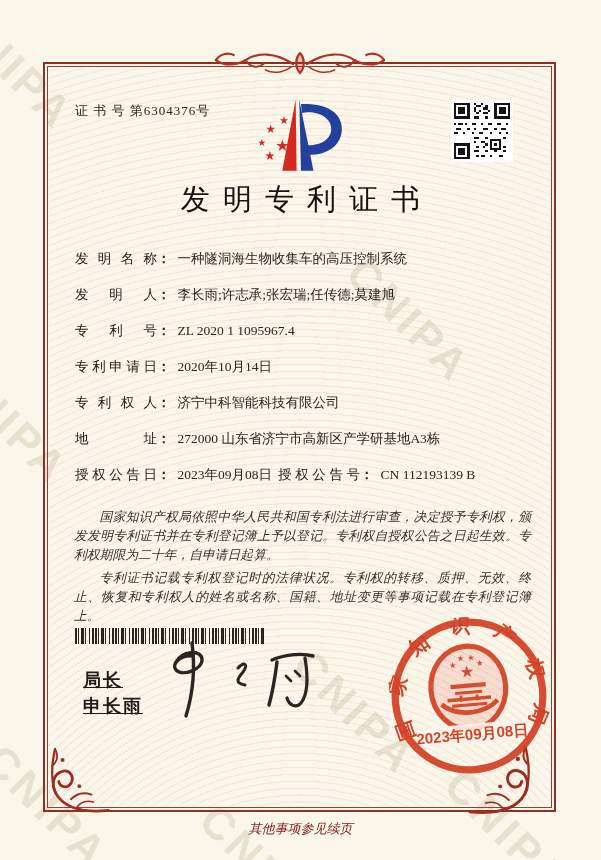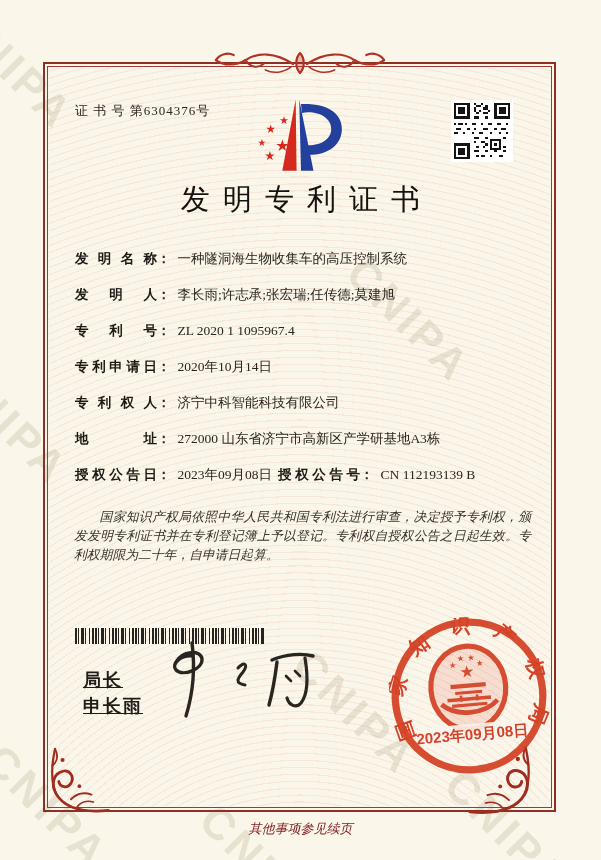--- a/index.html
+++ b/index.html
@@ -15,21 +15,21 @@
   .frame::before{content:"";position:absolute;inset:2px;border:1px solid #9c3b2f;}
   .frame::after{content:"";position:absolute;inset:4px;
          background:repeating-radial-gradient(140% 110% at 50% 140%,rgba(208,112,92,.11) 0 1px,rgba(0,0,0,0) 1px 6px);}
   .deco{position:absolute;pointer-events:none;}
   .cert-no{position:absolute;left:75px;top:102px;font-size:13px;letter-spacing:1px;}
   .logo{position:absolute;left:250px;top:96px;width:102px;height:80px;}
   .qr{position:absolute;left:451px;top:100px;width:62px;height:62px;background:#fff;padding:3px;box-sizing:border-box;}
   .title{position:absolute;left:0;top:180px;width:100%;text-align:center;font-size:29px;font-weight:400;
          letter-spacing:.45em;text-indent:.45em;color:#15120f;}
   .row{position:absolute;left:75px;width:465px;font-size:13.5px;white-space:nowrap;}
-  .flabel{display:inline-block;width:82px;text-align:justify;text-align-last:justify;font-weight:700;color:#1d1a16;}
+  .flabel{display:inline-block;width:82px;text-align:justify;text-align-last:justify;font-weight:400;color:#1d1a16;}
   .colon{font-weight:700;margin-right:7px;}
   .pair2{position:absolute;left:203px;top:0;}
   .paras{position:absolute;left:70px;top:504px;width:465px;font-size:12.8px;line-height:19px;
          text-align:justify;font-style:italic;color:#35302a;}
   .paras p{margin:4px;text-indent:2em;}
   .barcode{position:absolute;left:75px;top:628px;width:190px;height:16px;
     background:repeating-linear-gradient(90deg,#26221e 0 2px,transparent 2px 3px,#26221e 3px 4px,
       transparent 4px 6px,#26221e 6px 9px,transparent 9px 10px,#26221e 10px 11px,transparent 11px 14px,
       #26221e 14px 15px,transparent 15px 17px,#26221e 17px 19px,transparent 19px 20px);}
   .signer{position:absolute;left:83px;font-family:"Liberation Sans","DejaVu Sans",sans-serif;
@@ -158,20 +158,21 @@
   </div>
   <div class="row" style="top:466px">
     <span class="flabel">授权公告日</span><span class="colon">：</span><span class="fvalue">2023年09月08日</span>
     <span class="pair2">
       <span class="flabel">授权公告号</span><span class="colon">：</span><span class="fvalue">CN 112193139 B</span>
     </span>
   </div>
 
   <div class="paras">
     <p>国家知识产权局依照中华人民共和国专利法进行审查，决定授予专利权，颁发发明专利证书并在专利登记簿上予以登记。专利权自授权公告之日起生效。专利权期限为二十年，自申请日起算。</p>
+    <p>专利证书记载专利权登记时的法律状况。专利权的转移、质押、无效、终止、恢复和专利权人的姓名或名称、国籍、地址变更等事项记载在专利登记簿上。</p>
   </div>
 
   <div class="barcode"></div>
 
   <div class="signer" style="top:668px">局长</div>
   <div class="signer" style="top:694px">申长雨</div>
 
   <svg class="sig" viewBox="0 0 185 88">
     <g fill="none" stroke="#2a2521" stroke-width="3.4" stroke-linecap="round">
       <path d="M26,24 C32,13 51,11 52,21 C53,31 33,39 26,32 C21,26 30,17 43,18"></path>

